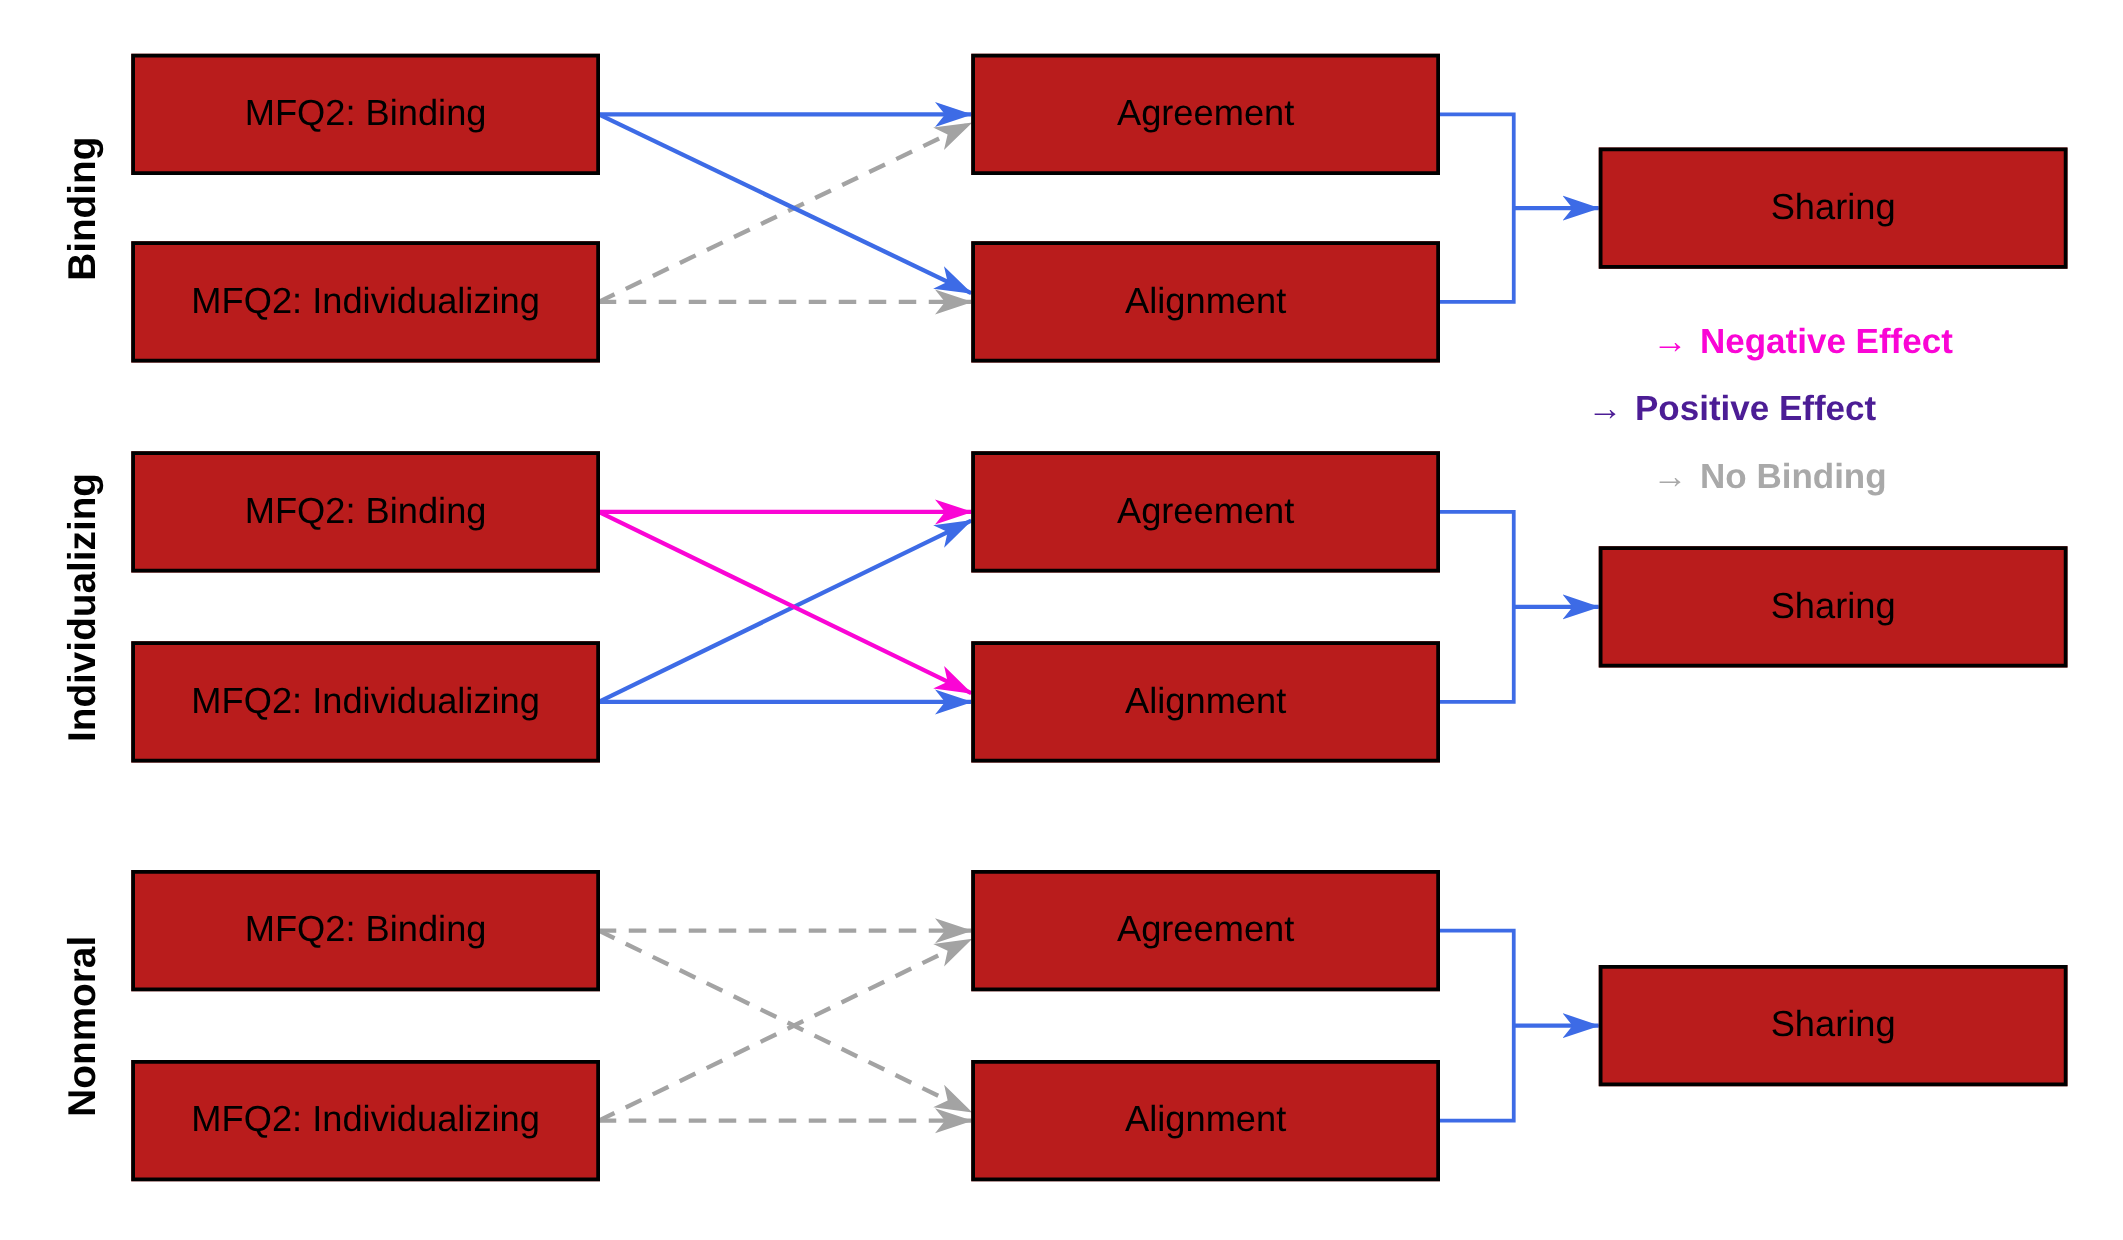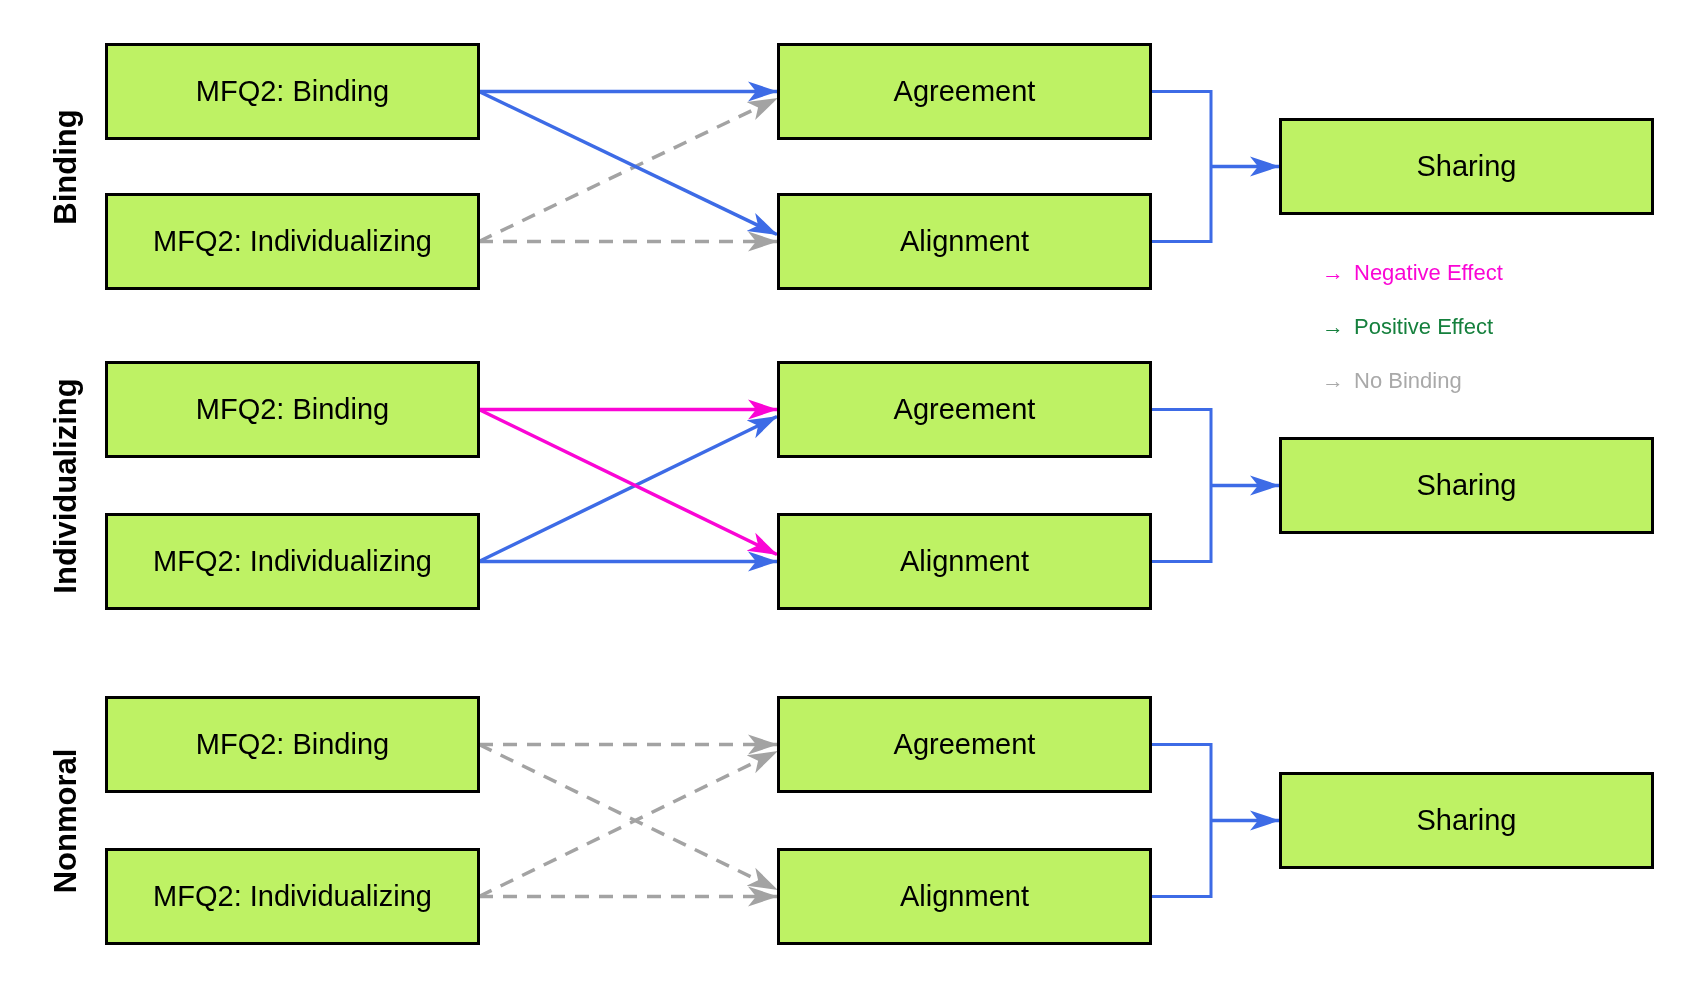--- a/index.html
+++ b/index.html
@@ -9,38 +9,38 @@
     background:#ffffff;
     font-family:"Liberation Sans", sans-serif;
     overflow:hidden;
   }
   #edge-layer{position:absolute;left:0;top:0;width:1698px;height:992px;z-index:1;}
   .node-box{
     position:absolute;
     box-sizing:border-box;
     width:375px;height:97px;
     border:3px solid #000000;
-    background:#bef264;
+    background:#b91c1c;
     display:flex;align-items:center;justify-content:center;
     font-size:29px;color:#000000;
     z-index:2;
   }
   .panel-label{
     position:absolute;
     transform:translate(-50%,-50%) rotate(-90deg);
     transform-origin:center center;
     font-weight:bold;font-size:31px;color:#000000;
     white-space:nowrap;
     z-index:2;
   }
   .legend{position:absolute;z-index:2;}
   .legend-item{
     position:absolute;
     white-space:nowrap;
-    font-weight:normal;font-size:22px;
+    font-weight:bold;font-size:28px;
     line-height:40px;height:40px;
   }
   .legend-arrow{display:inline-block;margin-right:10px;}
 </style>
 </head>
 <body>
 
 <div class="canvas">
   <svg id="edge-layer" xmlns="http://www.w3.org/2000/svg" viewBox="0 0 1698 992">
       <defs>
@@ -118,16 +118,16 @@
       </div>
       <div class="node-box" style="left: 777px; top: 848px;">
         <span>Alignment</span>
       </div>
       <div class="node-box" style="left: 1279px; top: 772px;">
         <span>Sharing</span>
       </div>
     </div>
   <div class="legend" id="legend">
       <div class="legend-item" style="left: 1322px; top: 253px; color: rgb(250, 5, 213);"><span class="legend-arrow">→</span><span>Negative Effect</span></div>
-      <div class="legend-item" style="left: 1322px; top: 307px; color: #15803d;"><span class="legend-arrow">→</span><span>Positive Effect</span></div>
+      <div class="legend-item" style="left: 1270px; top: 307px; color: #4c1d95;"><span class="legend-arrow">→</span><span>Positive Effect</span></div>
       <div class="legend-item" style="left: 1322px; top: 361px; color: rgb(169, 169, 169);"><span class="legend-arrow">→</span><span>No Binding</span></div>
     </div>
 </div>
 
 </body></html>

